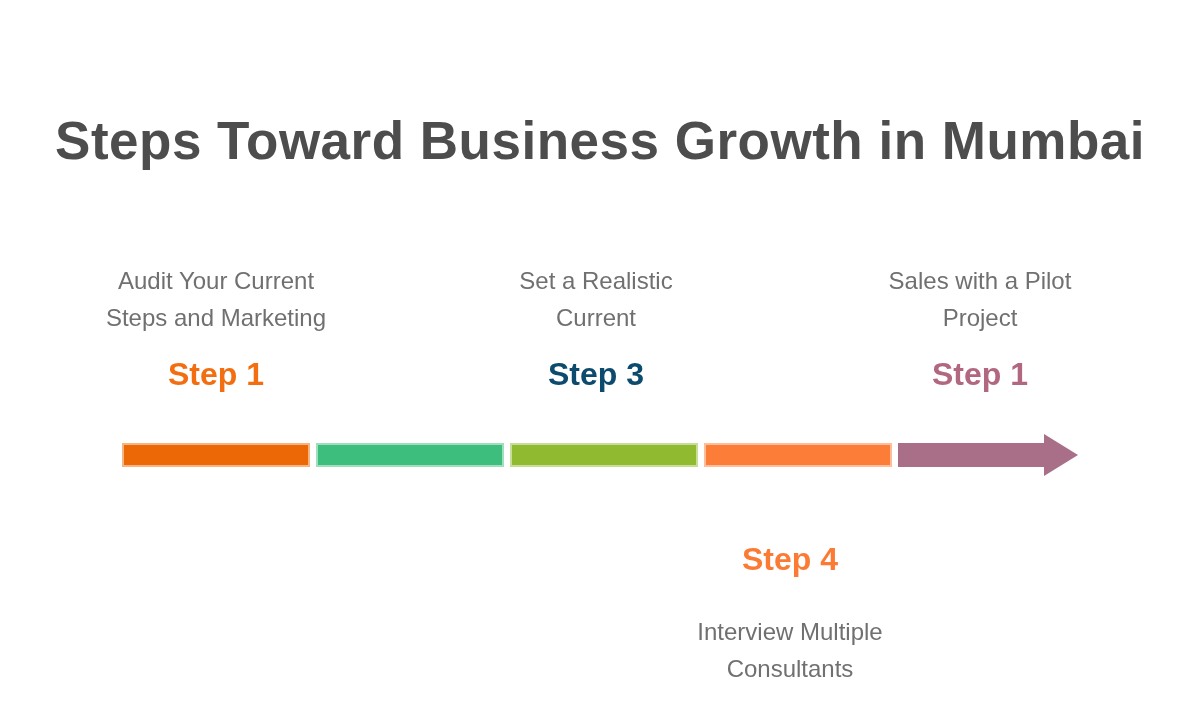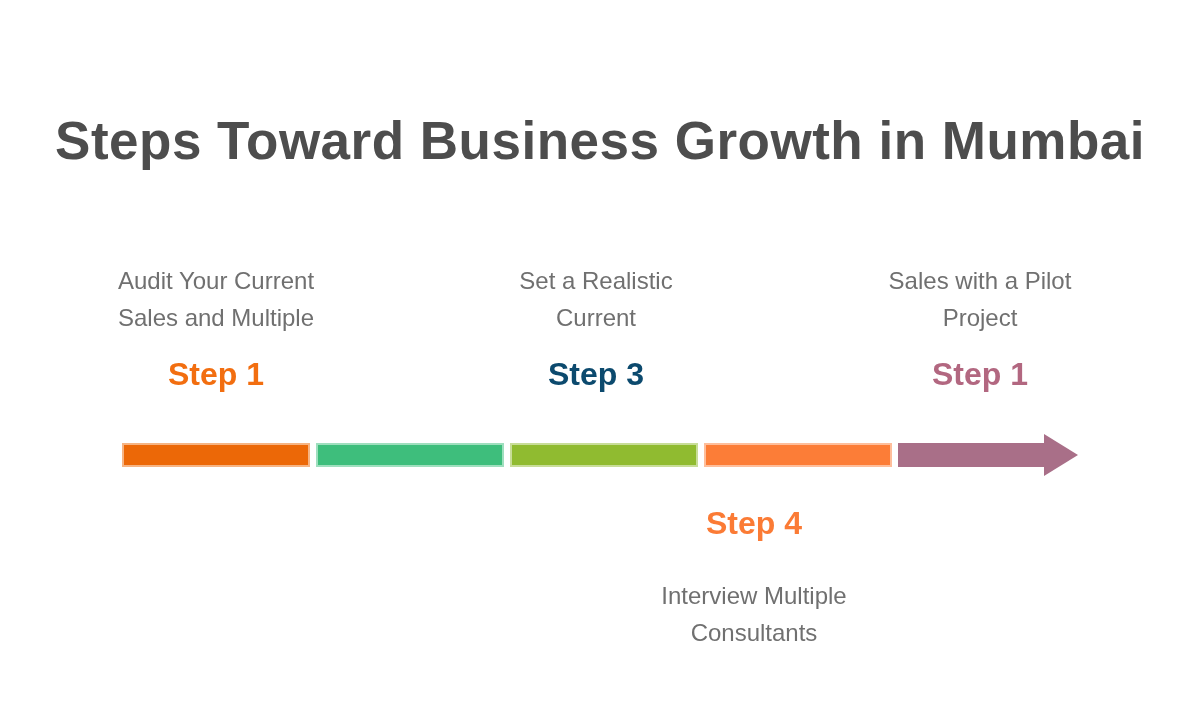--- a/index.html
+++ b/index.html
@@ -46,21 +46,21 @@
   .step-block.top { top: 262px; }
   .step-block.top .step-label { margin-top: 20px; }
   
   .step-block.bottom { top: 505px; }
   .step-block.bottom .step-desc { margin-top: 36px; }
 
   .block-1 { left: 46px; text-align: center; }
   .block-3 { left: 426px; }
   .block-5 { left: 810px; }
   .block-2 { left: 236px; }
-  .block-4 { left: 584px; }
+  .block-4 { left: 620px; margin-top: 36px; }
 
   .arrow-seg {
     position: absolute;
     top: 443px;
     height: 24px;
     box-sizing: border-box;
     border: 2px solid rgba(255,255,255,0.5);
   }
   .seg-1 { left: 122px; width: 188px; }
   .seg-2 { left: 316px; width: 188px; }
@@ -82,21 +82,21 @@
 </head>
 <body>
 
 <div class="canvas">
 
   <h1 class="title">Steps Toward Business Growth in Mumbai</h1>
 
   <div class="step-block top block-1">
     <div class="step-desc">
       <span>Audit Your Current</span><br>
-      <span>Sales and Multiple</span>
+      <span>Steps and Marketing</span>
     </div>
     <div class="step-label" style="color: rgb(242, 110, 16);">Step 1</div>
   </div>
 
   <div class="step-block top block-3">
     <div class="step-desc">
       <span>Set a Realistic</span><br>
       <span>Current</span>
     </div>
     <div class="step-label" style="color: #0c4a6e;">Step 3</div>

